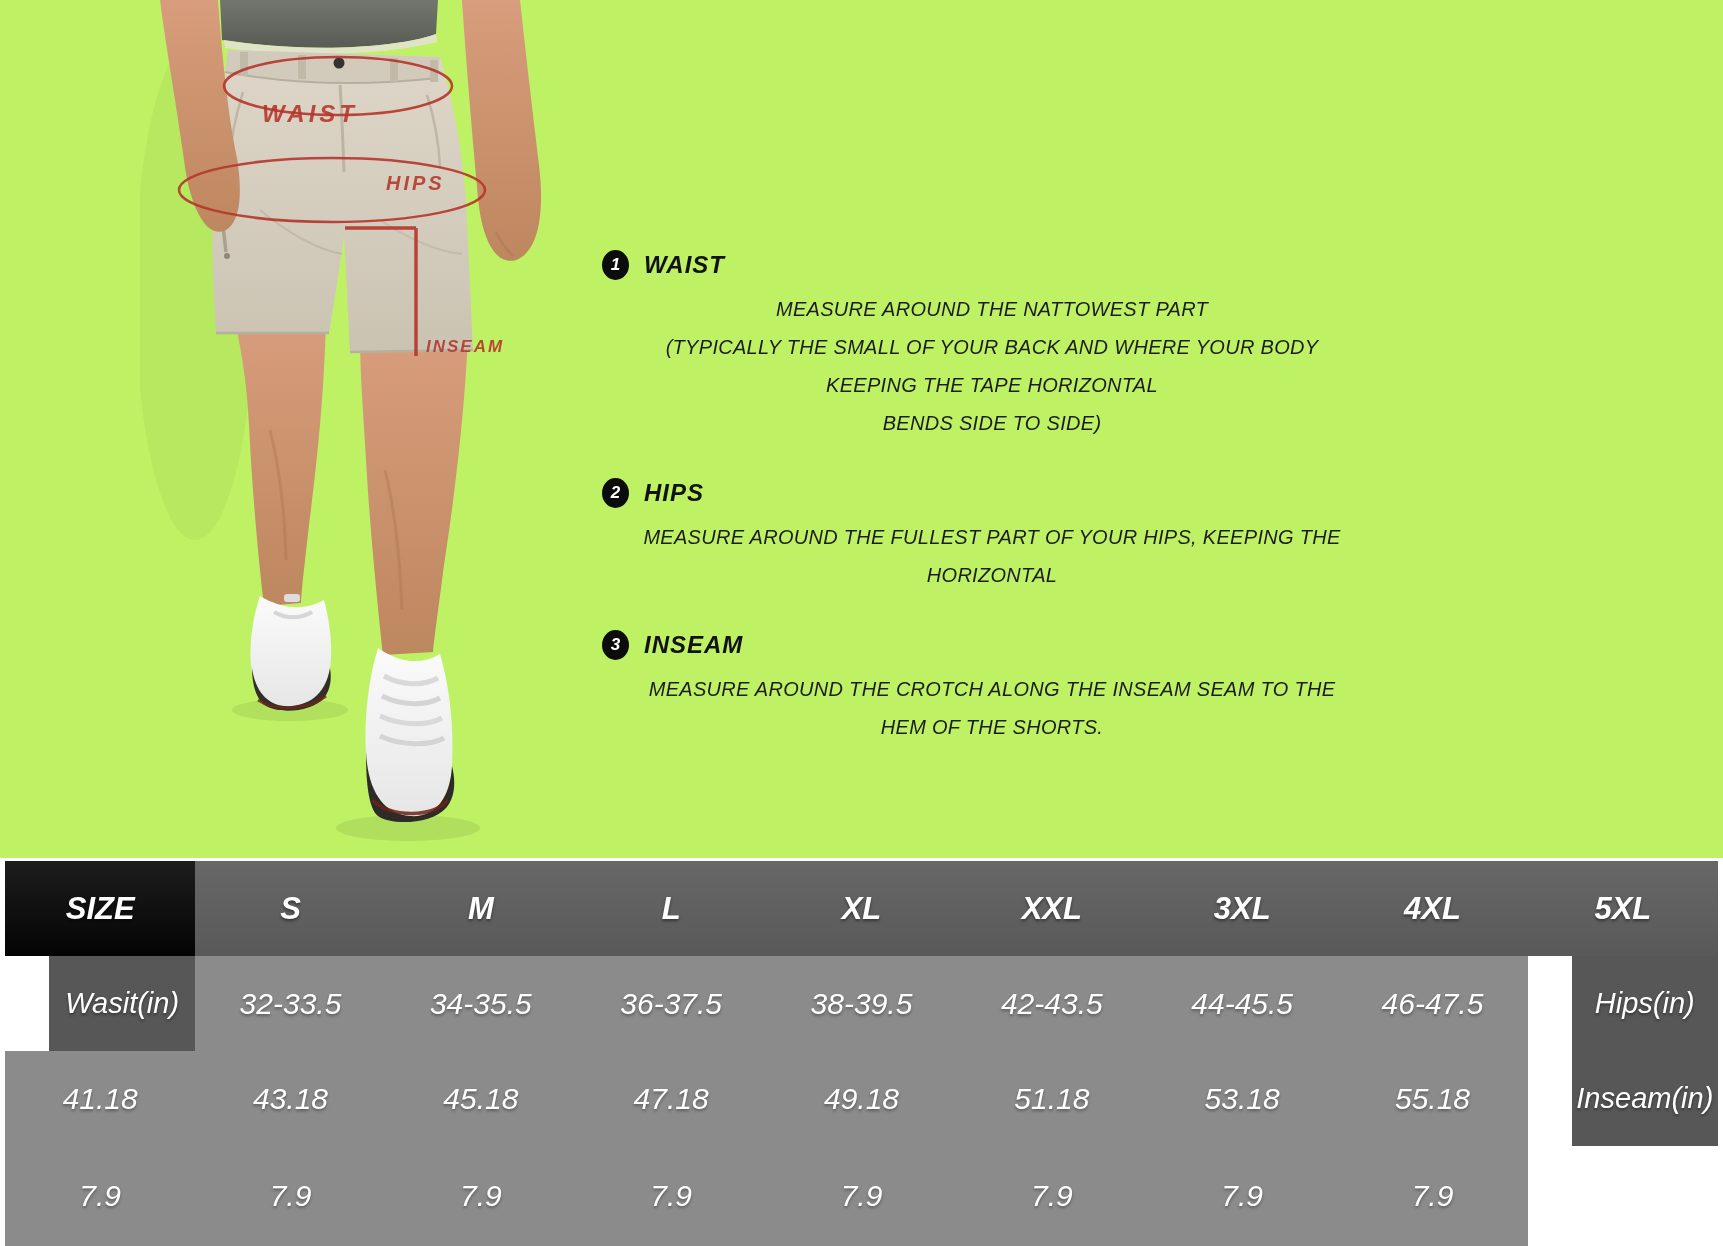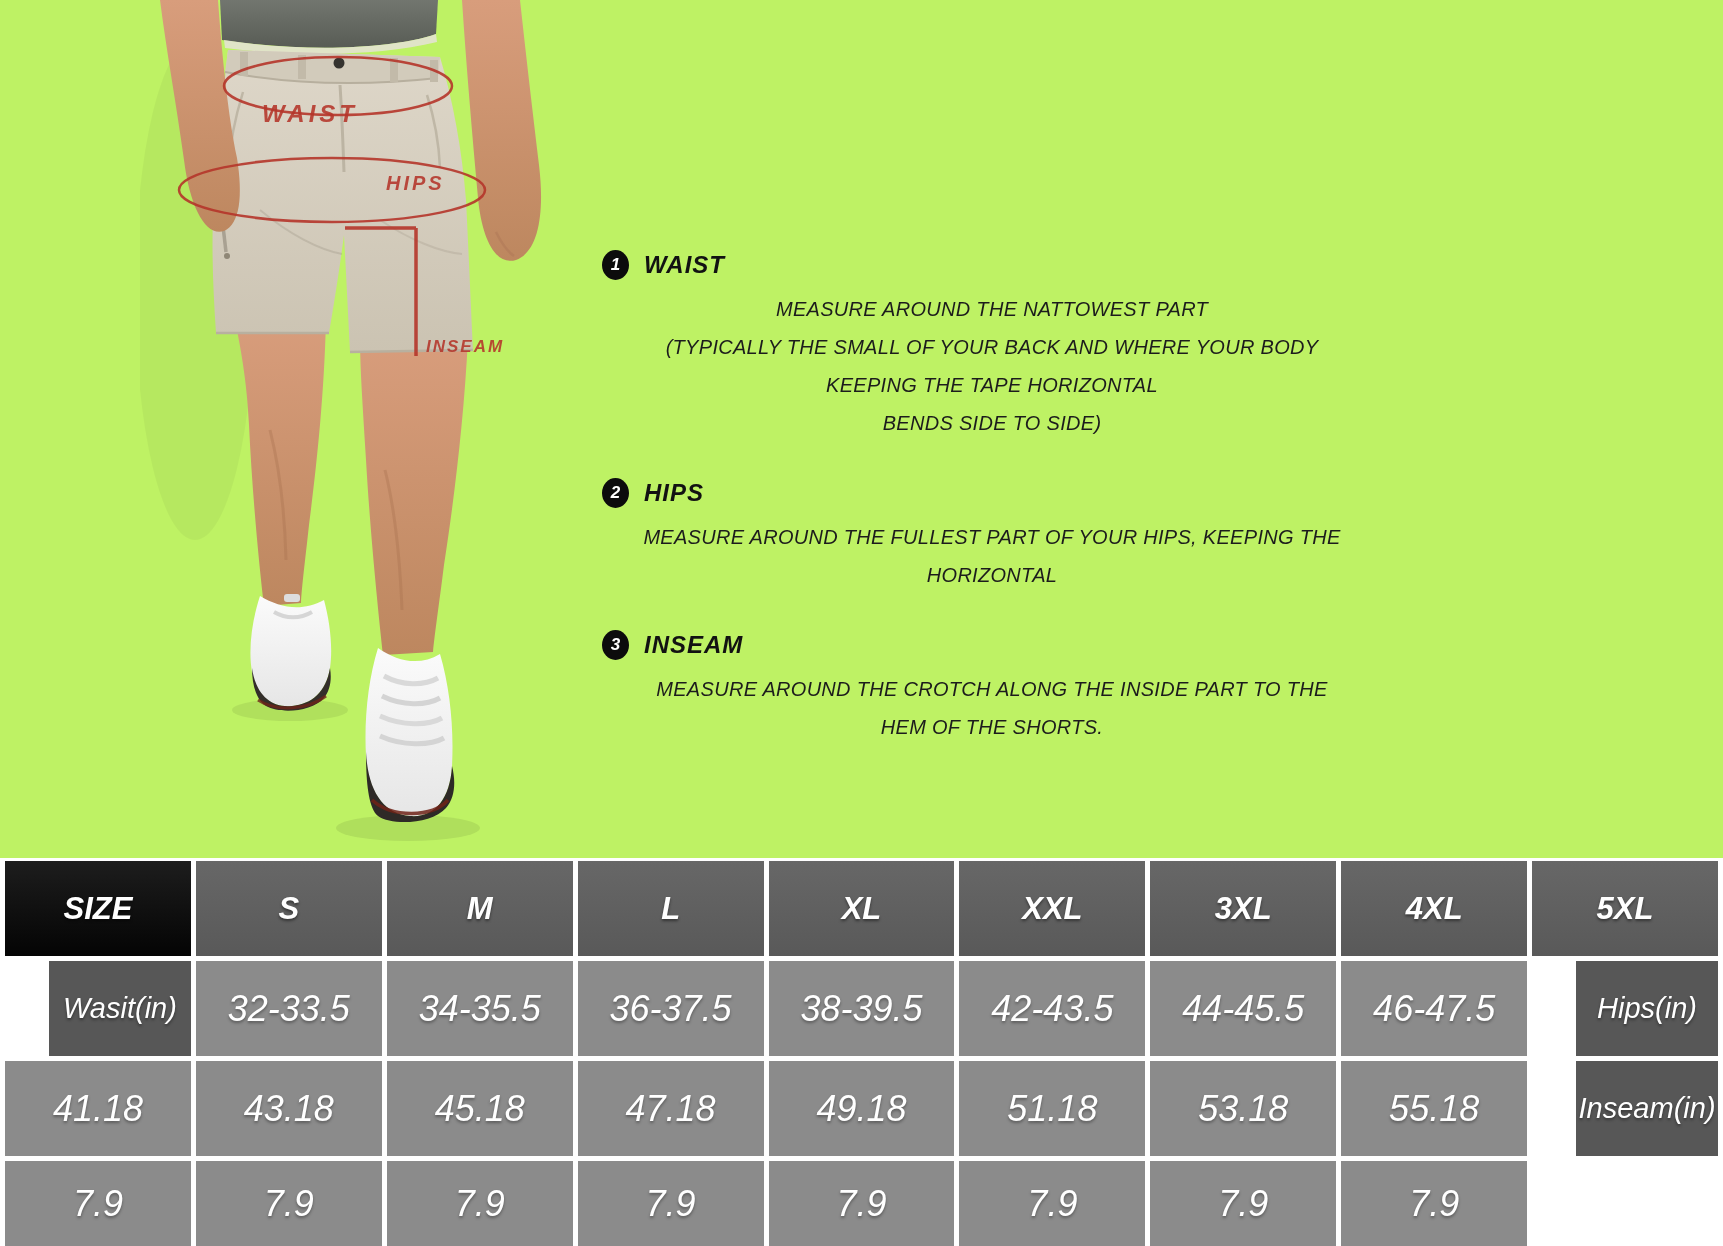--- a/index.html
+++ b/index.html
@@ -22,32 +22,32 @@
     font-size:17px;font-weight:bold;margin-right:15px;flex:0 0 auto;
   }
   .instr-title{font-size:24px;font-weight:bold;color:#121212;letter-spacing:1px;}
   .instr-line{font-size:20px;color:#1c1c1c;line-height:38px;letter-spacing:0.3px;text-align:center;}
 
   
   .size-table{
     position:absolute;left:0;top:858px;width:1723px;height:388px;
     display:grid;grid-template-columns:repeat(9,1fr);
     grid-template-rows:95px 95px 95px 1fr;
-    gap:5px;background:#ffffff;padding:3px 5px 0 5px;box-sizing:border-box;
+    background:#ffffff;padding:3px 5px 0 5px;box-sizing:border-box;
   }
   .cell{
     display:flex;align-items:center;justify-content:center;
     color:#ffffff;overflow:hidden;
   }
   .cell-head{background:linear-gradient(#676767,#595959);font-size:31px;font-weight:bold;
     text-shadow:0 2px 3px rgba(0,0,0,0.45);}
   .cell-head-size{background:linear-gradient(#1d1d1d,#040404);}
   .cell-rowlabel{background:#575757;font-size:29px;font-weight:400;
     text-shadow:0 2px 3px rgba(0,0,0,0.40);margin-left:44px;}
-  .cell-value{background:#8b8b8b;font-size:36px;font-weight:500;
+  .cell-value{background:#8b8b8b;font-size:30px;font-weight:500;
     text-shadow:0 2px 3px rgba(0,0,0,0.35);}
 </style>
 </head>
 <body>
 
 <div class="canvas">
 
   <div class="figure-wrap">
     <svg width="460" height="850" viewBox="0 0 460 850">
       <defs>
@@ -169,21 +169,21 @@
       </div>
       <div class="instr-line">MEASURE AROUND THE FULLEST PART OF YOUR HIPS, KEEPING THE</div>
       <div class="instr-line">HORIZONTAL</div>
     </div>
 
     <div class="instr-block">
       <div class="instr-head">
         <span class="step-badge">3</span>
         <span class="instr-title">INSEAM</span>
       </div>
-      <div class="instr-line">MEASURE AROUND THE CROTCH ALONG THE INSIDE PART TO THE</div>
+      <div class="instr-line">MEASURE AROUND THE CROTCH ALONG THE INSEAM SEAM TO THE</div>
       <div class="instr-line">HEM OF THE SHORTS.</div>
     </div>
 
   </div>
 
   <div class="size-table">
 
     <div class="cell cell-head cell-head-size">SIZE</div>
     <div class="cell cell-head">S</div>
     <div class="cell cell-head">M</div>

